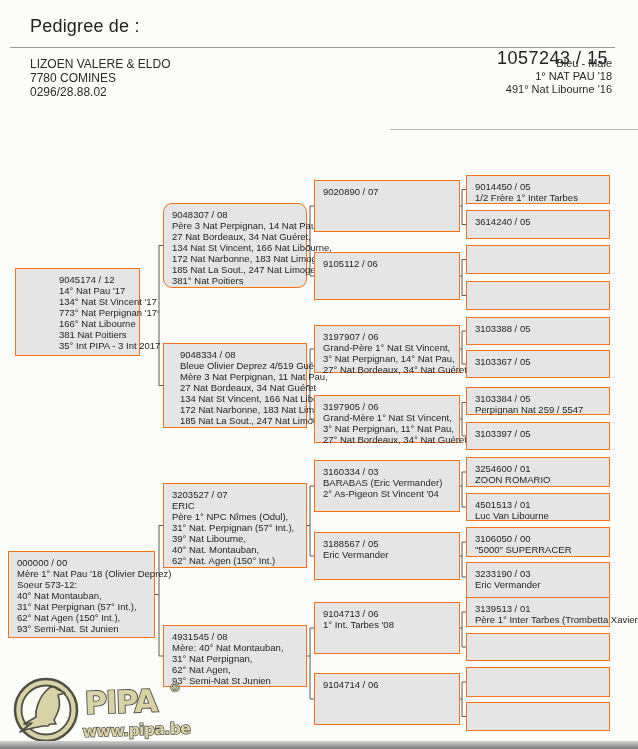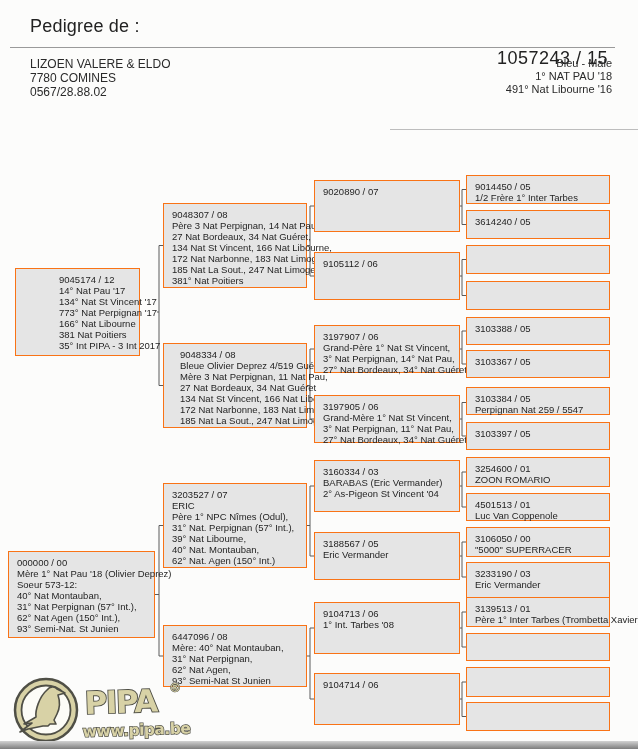--- a/index.html
+++ b/index.html
@@ -59,21 +59,21 @@
 
 <div class="page">
 
   <div class="title">Pedigree de :</div>
   <div class="ring-no">1057243 / 15</div>
   <div class="hrule"></div>
 
   <div class="owner">
     <div>LIZOEN VALERE &amp; ELDO</div>
     <div>7780 COMINES</div>
-    <div>0567/28.88.02</div>
+    <div>0296/28.88.02</div>
   </div>
 
   <div class="bird-info">
     <div>Bleu - Male</div>
     <div>1° NAT PAU '18</div>
     <div>491° Nat Libourne '16</div>
   </div>
 
   <div class="artifact-line"></div>
 
@@ -105,21 +105,21 @@
       </div>
       <div class="pbox" style="left: 8px; top: 551px; width: 147px; height: 87px;">
         <div class="pline">000000 / 00</div>
         <div class="pline">Mère 1° Nat Pau '18 (Olivier Deprez)</div>
         <div class="pline">Soeur 573-12:</div>
         <div class="pline">40° Nat Montauban,</div>
         <div class="pline">31° Nat Perpignan (57° Int.),</div>
         <div class="pline">62° Nat Agen (150° Int.),</div>
         <div class="pline">93° Semi-Nat. St Junien</div>
       </div>
-      <div class="pbox" style="left: 163px; top: 203px; width: 144px; height: 85px;">
+      <div class="pbox" style="left: 163px; top: 203px; width: 144px; height: 85px; border-radius: 9px;">
         <div class="pline">9048307 / 08</div>
         <div class="pline">Père 3 Nat Perpignan, 14 Nat Pau,</div>
         <div class="pline">27 Nat Bordeaux, 34 Nat Guéret,</div>
         <div class="pline">134 Nat St Vincent, 166 Nat Libourne,</div>
         <div class="pline">172 Nat Narbonne, 183 Nat Limoges</div>
         <div class="pline">185 Nat La Sout., 247 Nat Limoges,</div>
         <div class="pline">381° Nat Poitiers</div>
       </div>
       <div class="pbox" style="left: 163px; top: 343px; width: 144px; height: 85px; padding-left: 16px;">
         <div class="pline">9048334 / 08</div>
@@ -133,21 +133,21 @@
       <div class="pbox" style="left: 163px; top: 483px; width: 144px; height: 85px;">
         <div class="pline">3203527 / 07</div>
         <div class="pline">ERIC</div>
         <div class="pline">Père 1° NPC Nîmes (Odul),</div>
         <div class="pline">31° Nat. Perpignan  (57° Int.),</div>
         <div class="pline">39° Nat Libourne,</div>
         <div class="pline">40° Nat. Montauban,</div>
         <div class="pline">62° Nat. Agen (150° Int.)</div>
       </div>
       <div class="pbox" style="left: 163px; top: 625px; width: 144px; height: 62px;">
-        <div class="pline">6447096 / 08</div>
+        <div class="pline">4931545 / 08</div>
         <div class="pline">Mère: 40° Nat Montauban,</div>
         <div class="pline">31° Nat Perpignan,</div>
         <div class="pline">62° Nat Agen,</div>
         <div class="pline">93° Semi-Nat St Junien</div>
       </div>
       <div class="pbox" style="left: 314px; top: 180px; width: 146px; height: 52px;">
         <div class="pline">9020890 / 07</div>
       </div>
       <div class="pbox" style="left: 314px; top: 252px; width: 146px; height: 48px;">
         <div class="pline">9105112 / 06</div>
@@ -201,21 +201,21 @@
       </div>
       <div class="pbox" style="left: 466px; top: 422px; width: 144px; height: 28px;">
         <div class="pline">3103397 / 05</div>
       </div>
       <div class="pbox" style="left: 466px; top: 457px; width: 144px; height: 30px;">
         <div class="pline">3254600 / 01</div>
         <div class="pline">ZOON ROMARIO</div>
       </div>
       <div class="pbox" style="left: 466px; top: 493px; width: 144px; height: 28px;">
         <div class="pline">4501513 / 01</div>
-        <div class="pline">Luc Van Coppenole</div>
+        <div class="pline">Luc Van Libourne</div>
       </div>
       <div class="pbox" style="left: 466px; top: 527px; width: 144px; height: 30px;">
         <div class="pline">3106050 / 00</div>
         <div class="pline">"5000" SUPERRACER</div>
       </div>
       <div class="pbox" style="left: 466px; top: 562px; width: 144px; height: 47px;">
         <div class="pline">3233190 / 03</div>
         <div class="pline">Eric Vermander</div>
       </div>
       <div class="pbox" style="left: 466px; top: 597px; width: 144px; height: 30px;">

